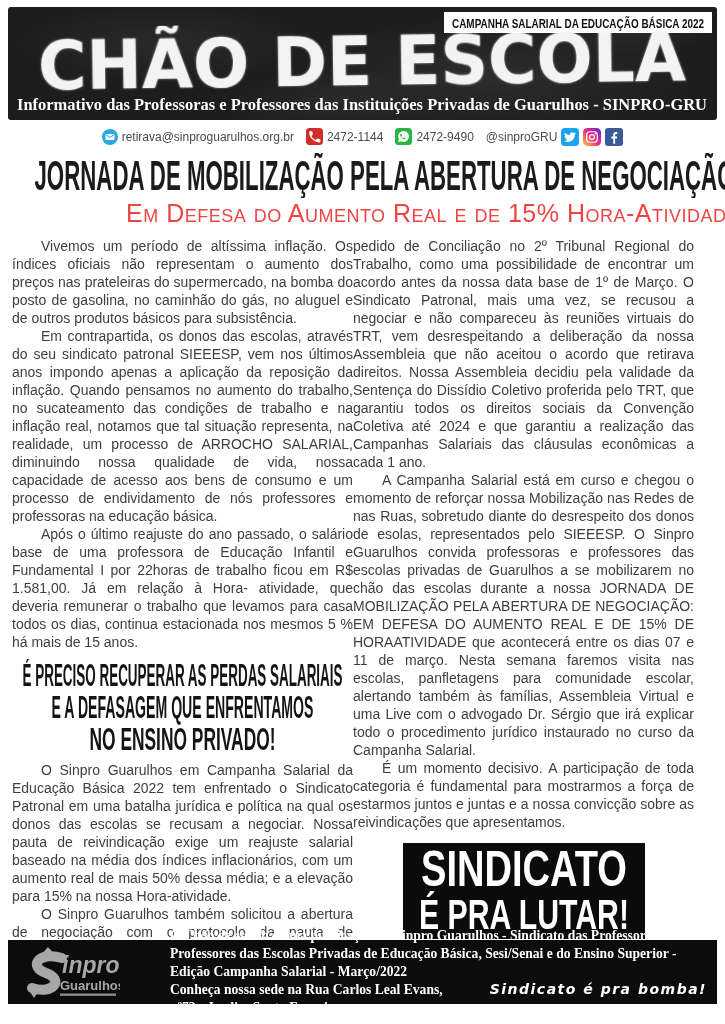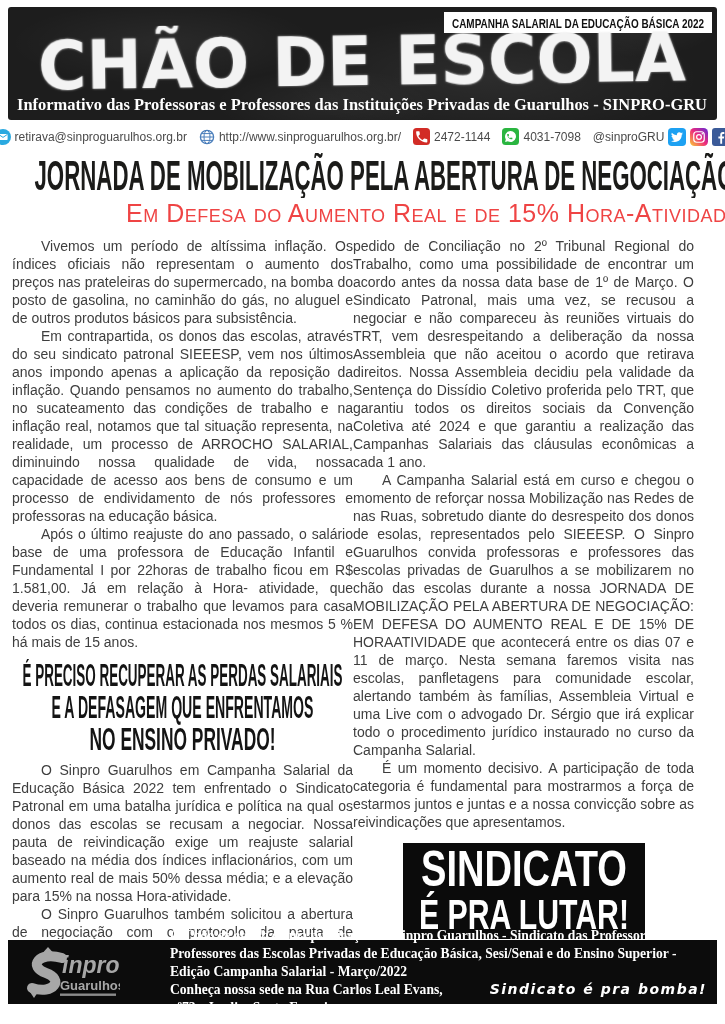--- a/index.html
+++ b/index.html
@@ -103,43 +103,35 @@
   <div class="contactbar">
     <span class="citem">
       <svg width="16" height="16" viewBox="0 0 16 16">
         <circle cx="8" cy="8" r="8" fill="#2aa9e0"></circle>
         <rect x="3.4" y="5" width="9.2" height="6" rx="0.8" fill="#fff"></rect>
         <path d="M3.6 5.4l4.4 3 4.4-3" stroke="#2aa9e0" stroke-width="1" fill="none"></path>
       </svg>
       <span>retirava@sinproguarulhos.org.br</span>
     </span>
     <span class="citem">
-      <svg width="16" height="16" viewBox="0 0 16 16">
-        <circle cx="8" cy="8" r="6.6" fill="none" stroke="#4a7ebb" stroke-width="1.3"></circle>
-        <ellipse cx="8" cy="8" rx="3" ry="6.6" fill="none" stroke="#4a7ebb" stroke-width="1"></ellipse>
-        <path d="M1.5 8h13M2.6 4.6h10.8M2.6 11.4h10.8" stroke="#4a7ebb" stroke-width="1" fill="none"></path>
-      </svg>
-      <span>http://www.sinproguarulhos.org.br/</span>
-    </span>
-    <span class="citem">
       <svg width="17" height="17" viewBox="0 0 24 24">
         <rect width="24" height="24" rx="5" fill="#d22c26"></rect>
         <path d="M7.6 11.3c1.3 2.5 3.3 4.5 5.8 5.8l1.9-1.9c.24-.24.59-.32.9-.21.99.33 2.05.5 3.15.5.49 0 .88.4.88.88v3.1c0 .49-.4.88-.88.88C11.07 20.3 4.4 13.63 4.4 5.3c0-.49.4-.88.88-.88h3.1c.49 0 .88.4.88.88 0 1.1.18 2.16.5 3.15.1.31.03.65-.22.9l-1.94 1.95z" fill="#ffffff"></path>
       </svg>
       <span>2472-1144</span>
     </span>
     <span class="citem">
       <svg width="17" height="17" viewBox="0 0 24 24">
         <rect width="24" height="24" rx="5" fill="#2ab540"></rect>
         <path d="M12 4.2a7.7 7.7 0 0 0-6.6 11.6l-1 3.9 4-1A7.7 7.7 0 1 0 12 4.2z" fill="#ffffff"></path>
         <g transform="translate(7.1,7.1) scale(0.42)">
           <path d="M3.6 10.8c1.4 2.8 3.8 5.2 6.6 6.6l2.2-2.2c.3-.3.7-.4 1-.2 1.1.4 2.3.6 3.6.6.6 0 1 .4 1 1v3.5c0 .6-.4 1-1 1C7.6 21 .4 13.8.4 4.4c0-.6.4-1 1-1H5c.6 0 1 .4 1 1 0 1.2.2 2.4.6 3.6.1.3 0 .7-.2 1l-2.8 1.8z" fill="#2ab540"></path>
         </g>
       </svg>
-      <span>4031-7098</span>
+      <span>2472-9490</span>
     </span>
     <span class="citem">
       <span>@sinproGRU</span>
       <svg width="18" height="18" viewBox="0 0 24 24">
         <rect width="24" height="24" rx="5" fill="#1da1f2"></rect>
         <g transform="translate(3.2,3.6) scale(0.73)">
           <path d="M23 4.9c-.8.4-1.7.6-2.6.8a4.5 4.5 0 0 0 2-2.5c-.9.5-1.9.9-2.9 1.1a4.5 4.5 0 0 0-7.7 4.1A12.8 12.8 0 0 1 2.5 3.7a4.5 4.5 0 0 0 1.4 6 4.4 4.4 0 0 1-2-.6v.1c0 2.2 1.5 4 3.6 4.4a4.5 4.5 0 0 1-2 .1 4.5 4.5 0 0 0 4.2 3.1A9 9 0 0 1 1 18.6a12.7 12.7 0 0 0 6.9 2c8.3 0 12.8-6.9 12.8-12.8v-.6c.9-.6 1.6-1.4 2.3-2.3z" fill="#ffffff"></path>
         </g>
       </svg>
       <svg width="18" height="18" viewBox="0 0 24 24">

